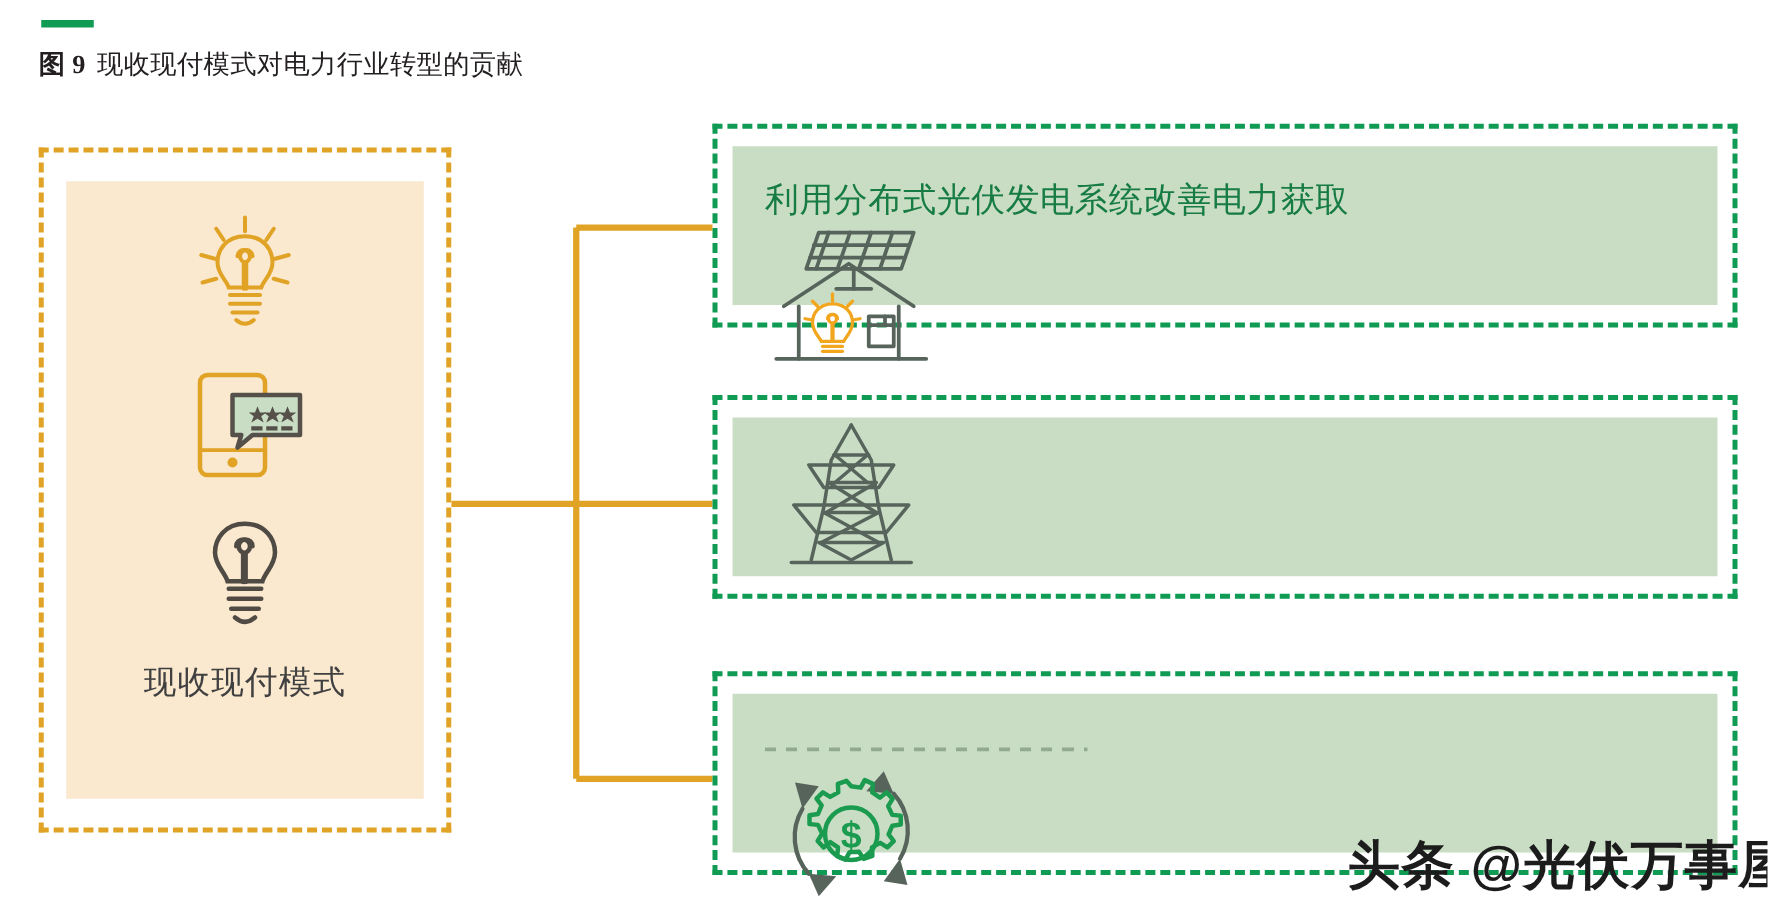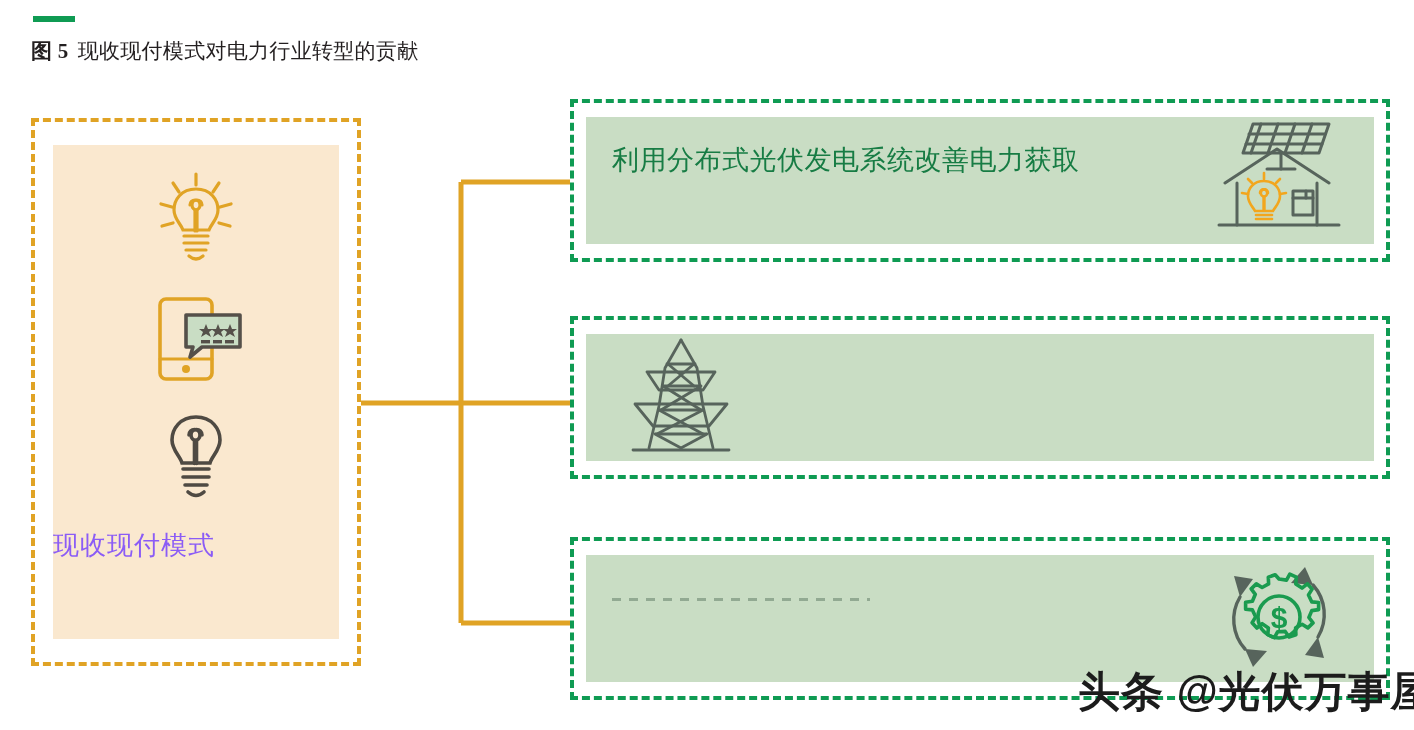--- a/index.html
+++ b/index.html
@@ -67,22 +67,22 @@
     display: flex;
     flex-direction: column;
     align-items: center;
     gap: 22px;
   }
   #source-label {
     position: absolute;
     left: 0;
     right: 0;
     top: 383px;
-    text-align: left;
-    color: #8b5cf6;
+    text-align: center;
+    color: #404040;
     font-size: 26px;
     letter-spacing: 1px;
   }
 
   
   #connectors {
     position: absolute;
     left: 0;
     top: 0;
     width: 1414px;
@@ -105,20 +105,21 @@
 
   .card-inner {
     position: absolute;
     left: 12px;
     top: 14px;
     right: 12px;
     bottom: 14px;
     background: #c9ddc4;
     display: flex;
     align-items: stretch;
+    flex-direction: column;
   }
   .card-text-wrap {
     flex: 1 1 auto;
     padding: 22px 0 0 26px;
     min-width: 0;
   }
   .card-text {
     color: #177c44;
     font-size: 27px;
     line-height: 42px;
@@ -160,21 +161,21 @@
     font-family: "Liberation Sans", sans-serif;
     letter-spacing: 1px;
   }
 </style>
 </head>
 <body>
 
 <div id="accent-bar"></div>
 
 <div id="figure-title">
-  <span class="fig-label">图 5</span><span>现收现付模式对电力行业转型的贡献</span>
+  <span class="fig-label">图 9</span><span>现收现付模式对电力行业转型的贡献</span>
 </div>
 
 <svg id="connectors" viewBox="0 0 1414 730" xmlns="http://www.w3.org/2000/svg">
   <g stroke="#e0a325" stroke-width="5" fill="none" stroke-linecap="butt">
 
     <line x1="361" y1="403" x2="461" y2="403"></line>
 
     <line x1="461" y1="182" x2="461" y2="623"></line>
 
     <line x1="461" y1="182" x2="571" y2="182"></line>

